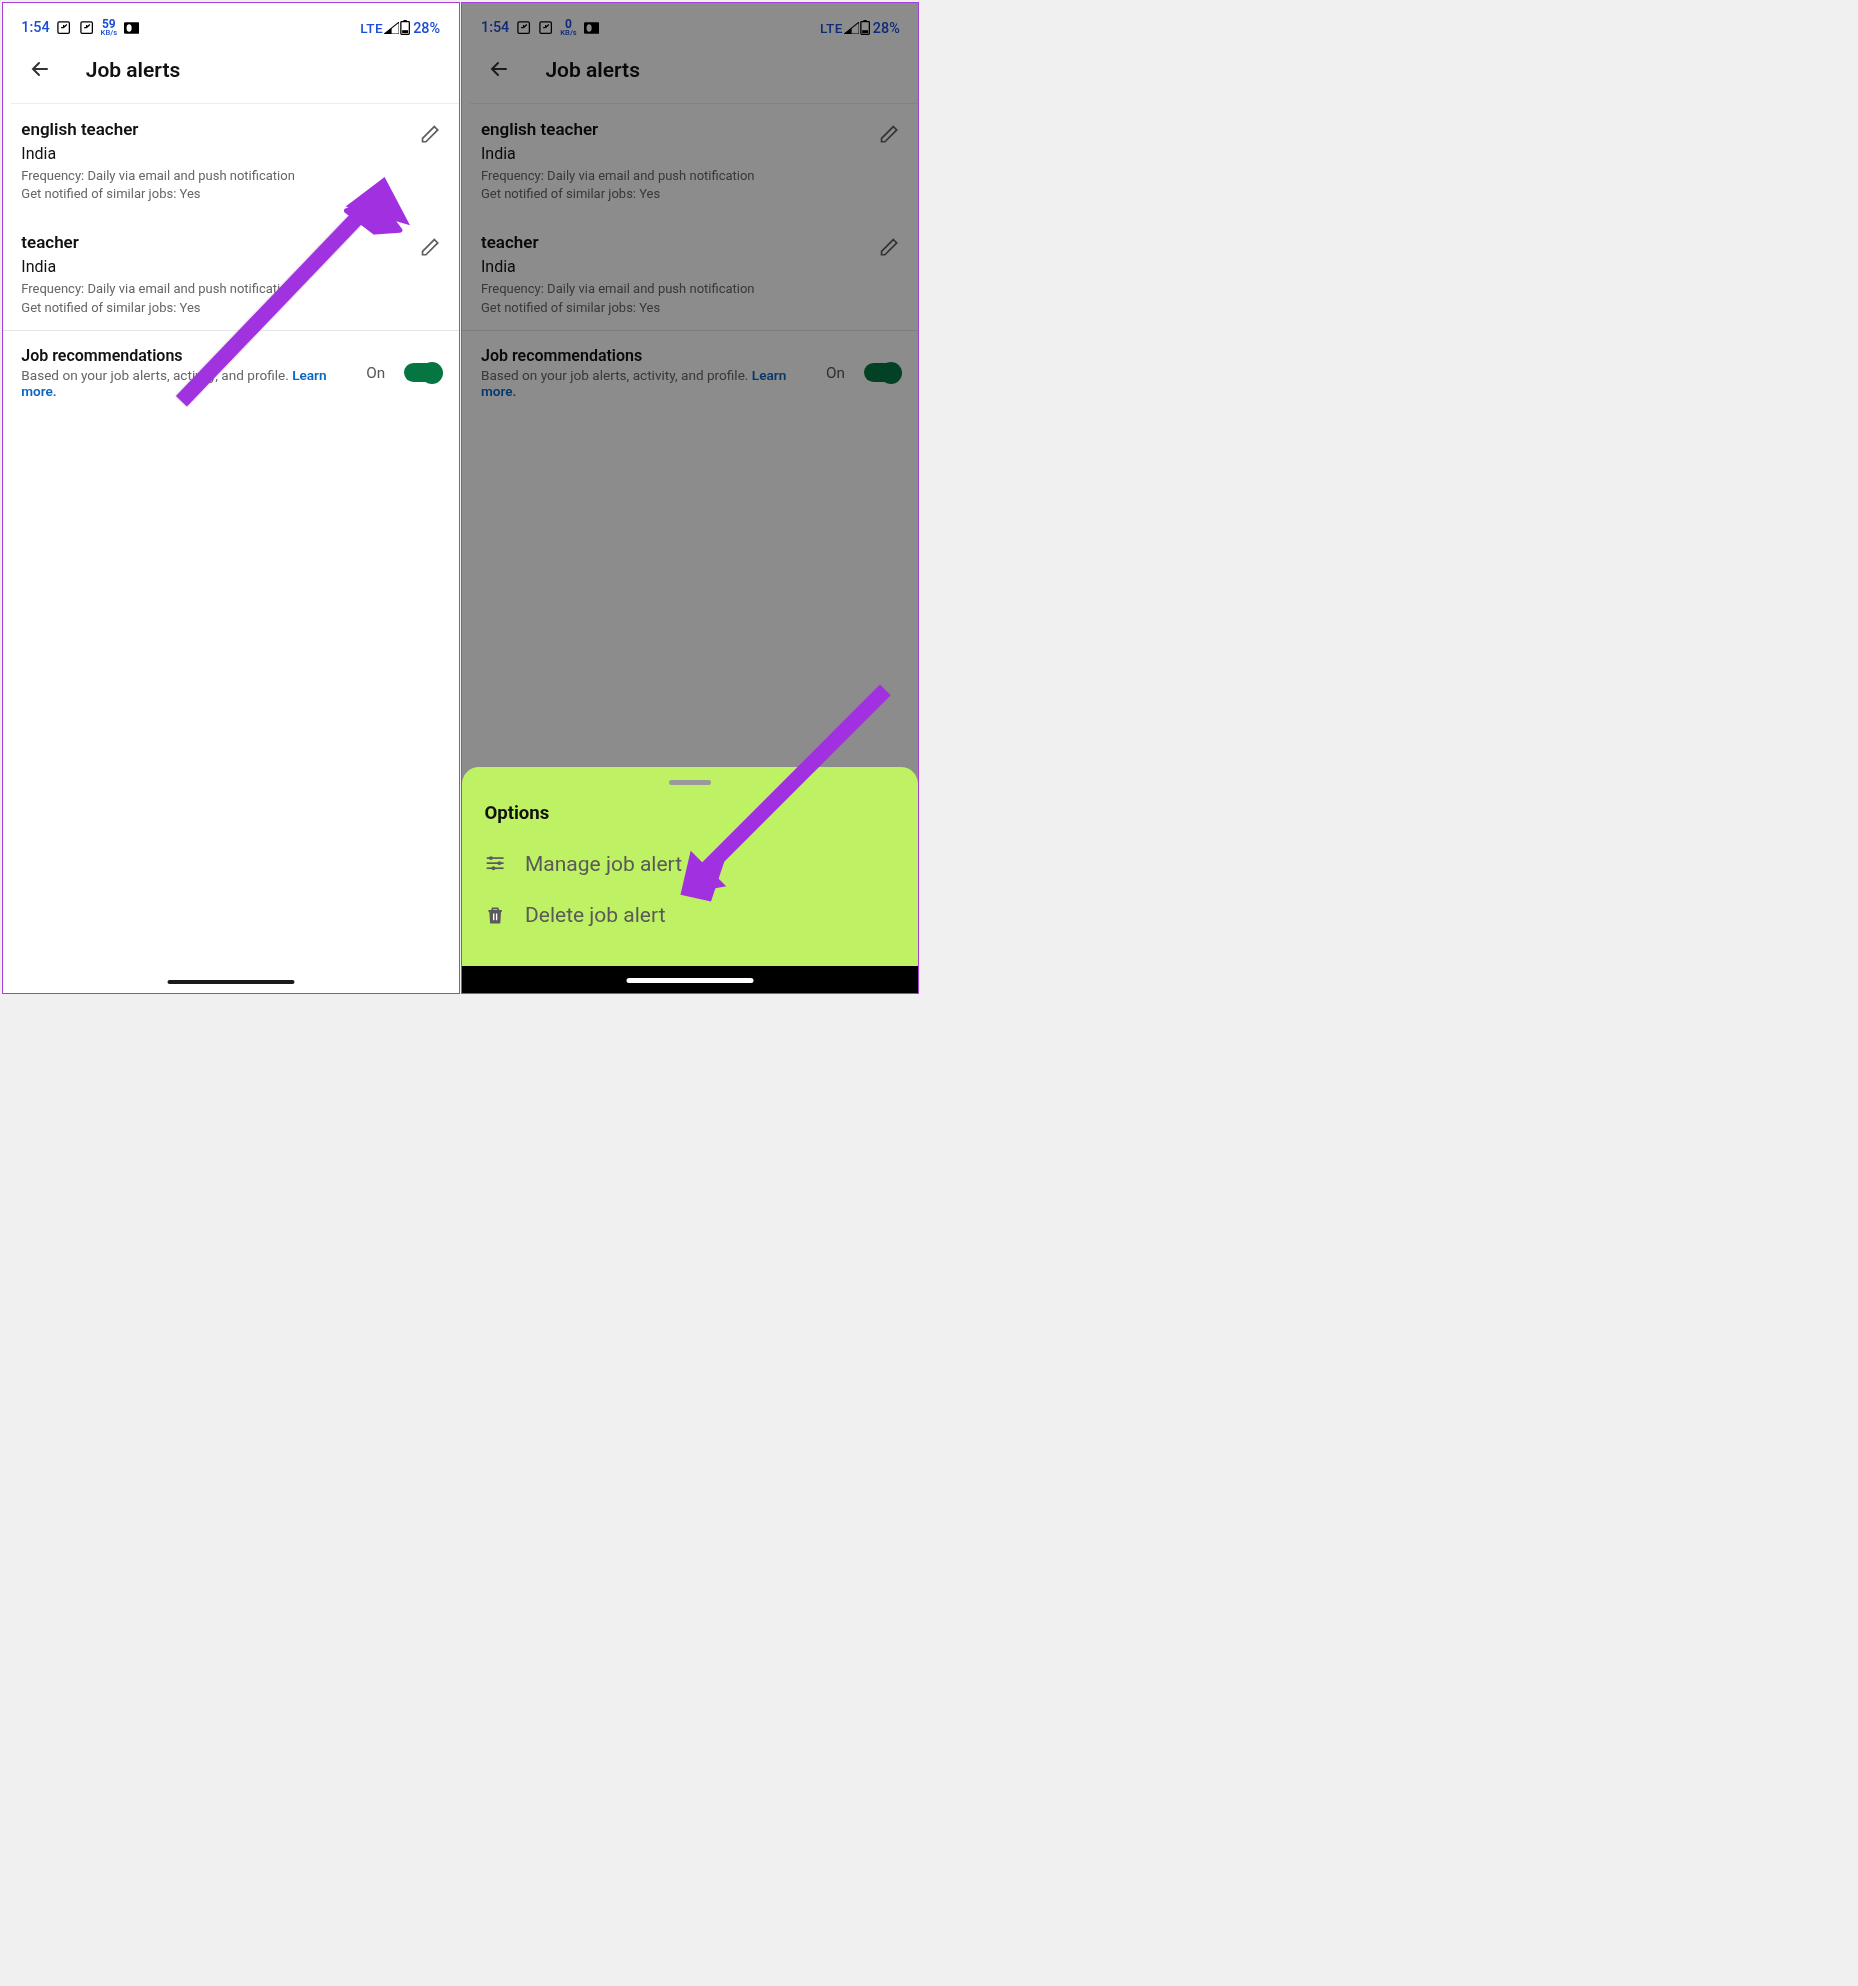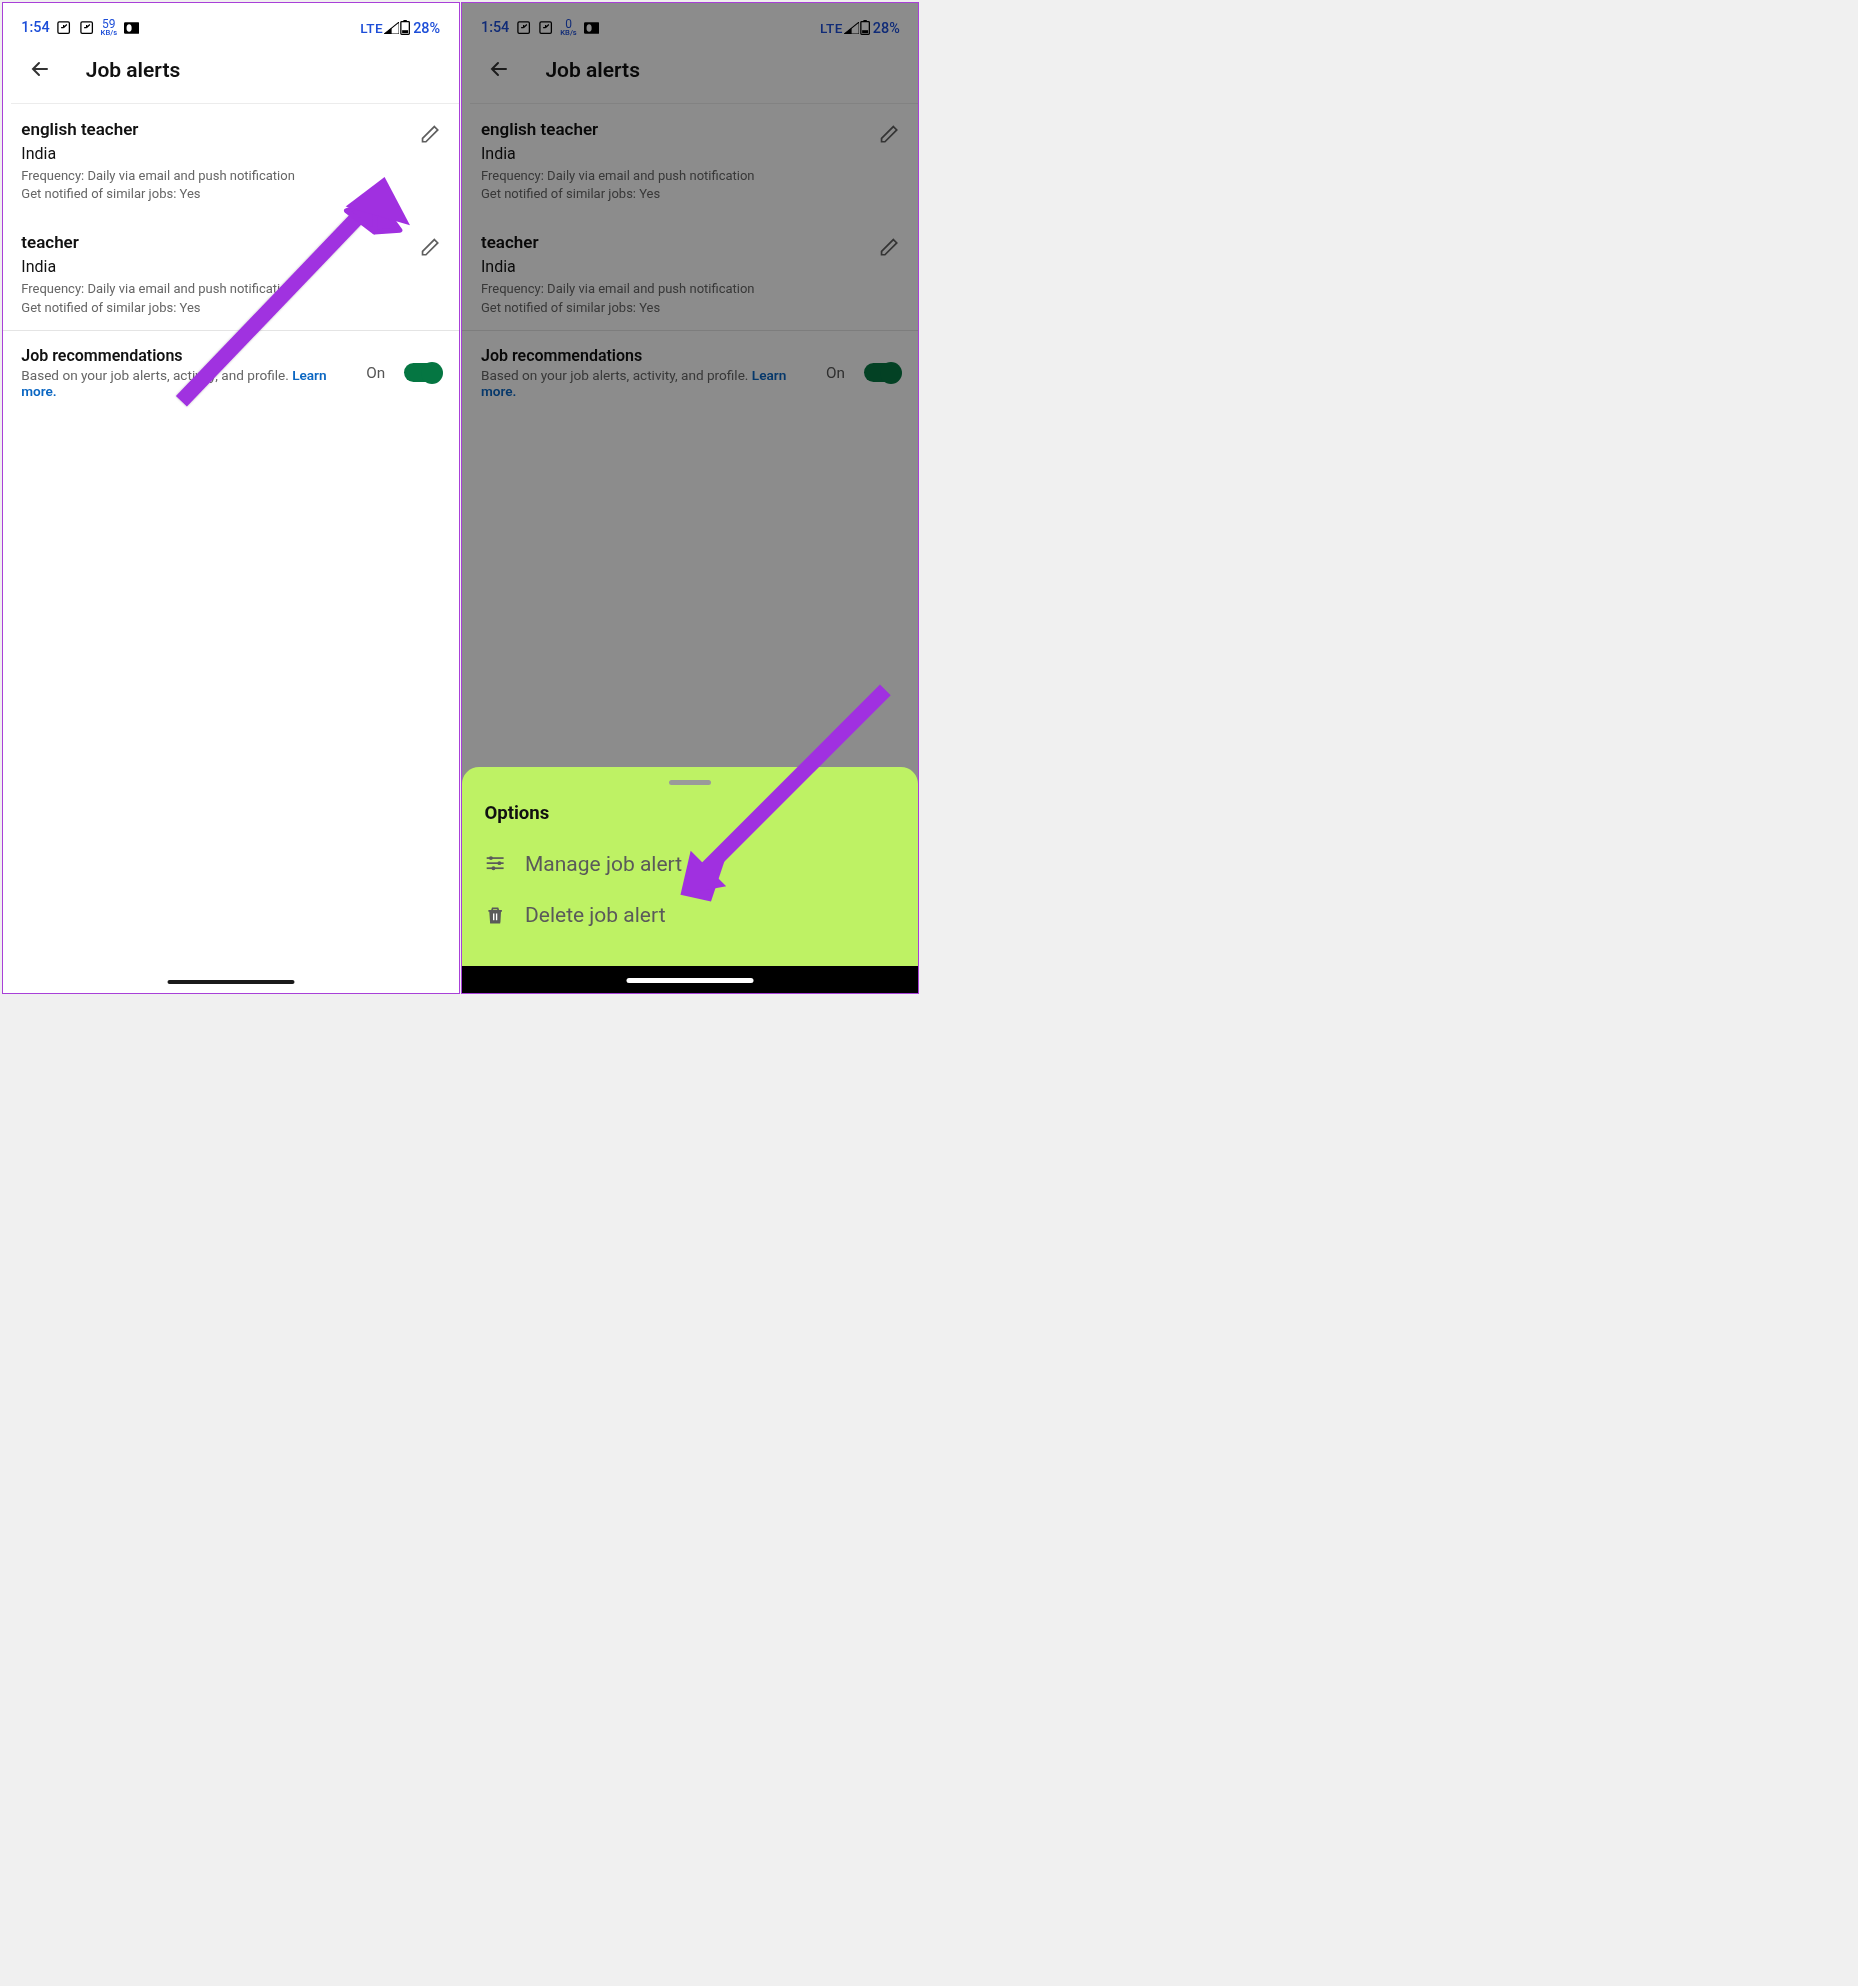--- a/index.html
+++ b/index.html
@@ -37,21 +37,21 @@
     padding: 8.5px 18.6px 5.1px 18.6px;
     font-size: 14.4px;
     font-weight: 500;
     color: #1d4ed8;
     height: 39px;
   }
   .status-left { display: flex; align-items: center; gap: 6.8px; }
   .status-right { display: flex; align-items: center; gap: 1px; }
   .status-right .lbl { font-size: 13.6px; letter-spacing: 0.4px; }
   .kbs { font-size: 7.6px; line-height: 7.6px; text-align: center; }
-  .kbs .n { font-size: 12px; font-weight: 400; display:block; line-height:10.2px;}
+  .kbs .n { font-size: 12px; font-weight: 700; display:block; line-height:10.2px;}
   .header {
     display: flex;
     align-items: center;
     padding: 15.3px 17px 18.6px 17px;
     gap: 34px;
     border-bottom: 0.8px solid #ececec;
     margin-left: 8px;
   }
   .header .title {
     font-size: 21px;

